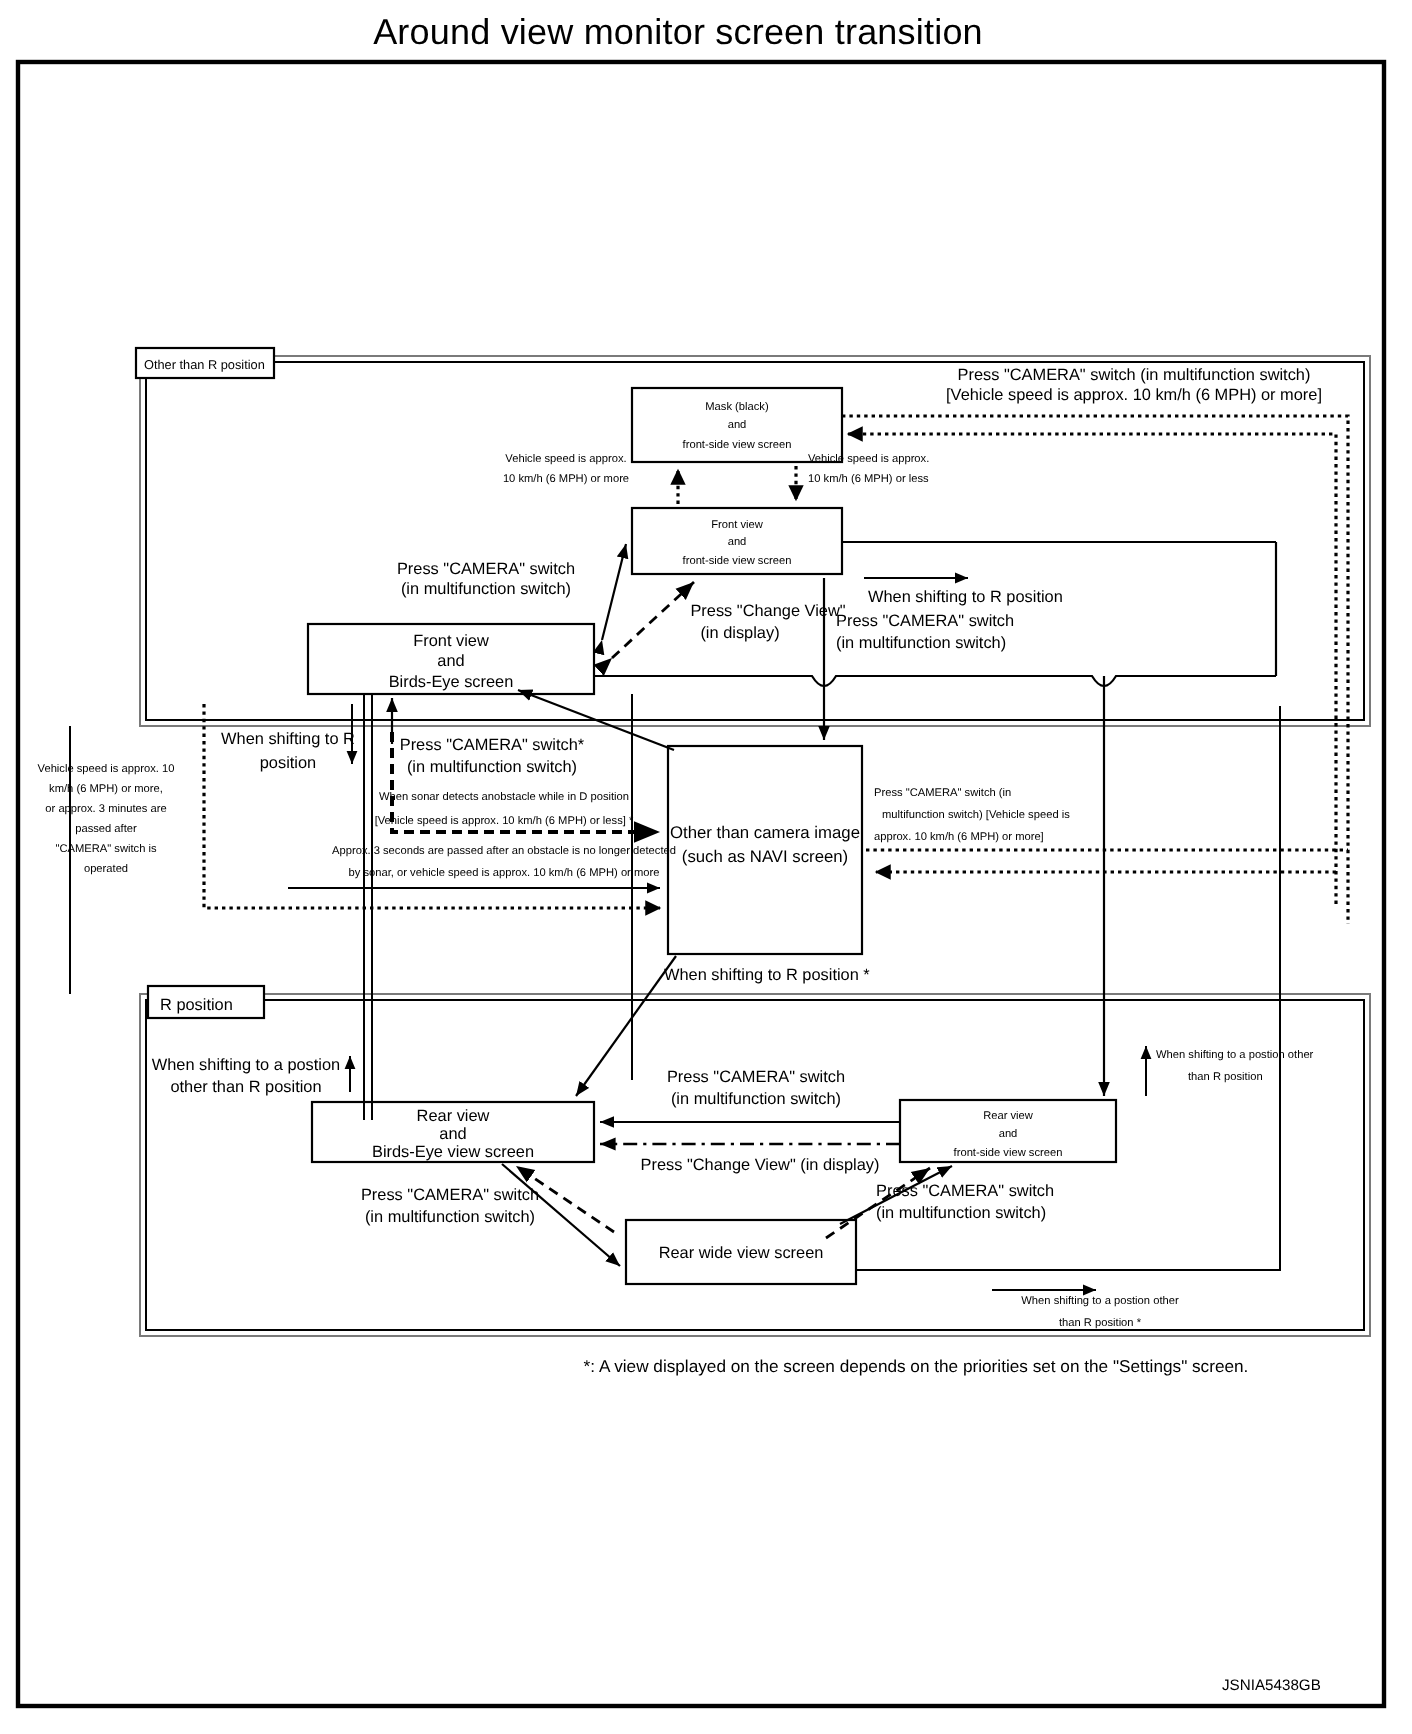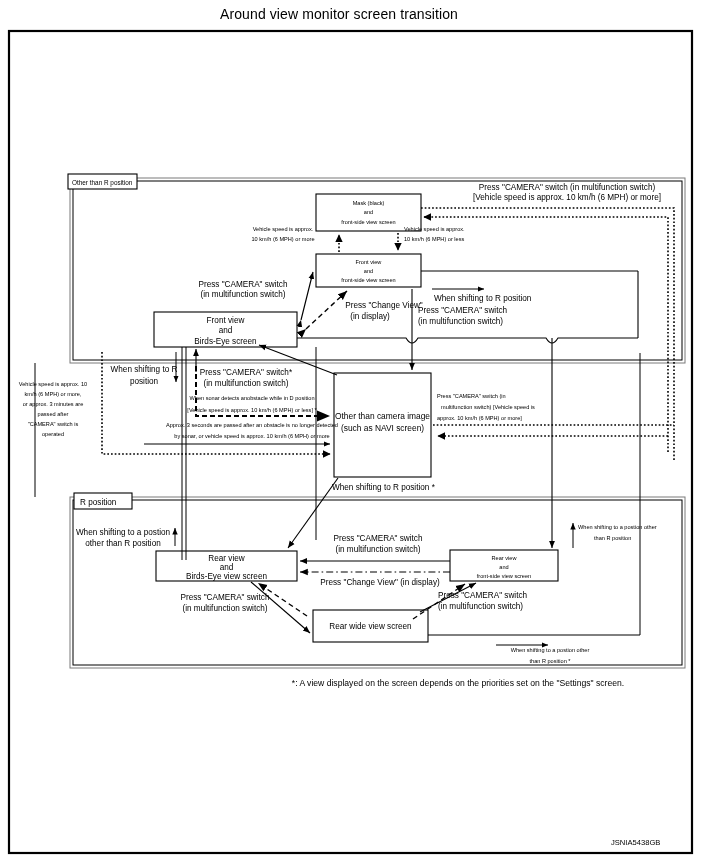--- a/index.html
+++ b/index.html
@@ -14,21 +14,21 @@
     color: #000;
     position: relative;
     overflow: hidden;
   }
   #page-title {
     position: absolute;
     top: 6px;
     left: 0;
     width: 678px;
     text-align: center;
-    font-size: 14px;
+    font-size: 18px;
     letter-spacing: 0.1px;
   }
   #diagram-svg {
     position: absolute;
     top: 0;
     left: 0;
   }
   svg text {
     font-family: "Liberation Sans", sans-serif;
     fill: #000;

